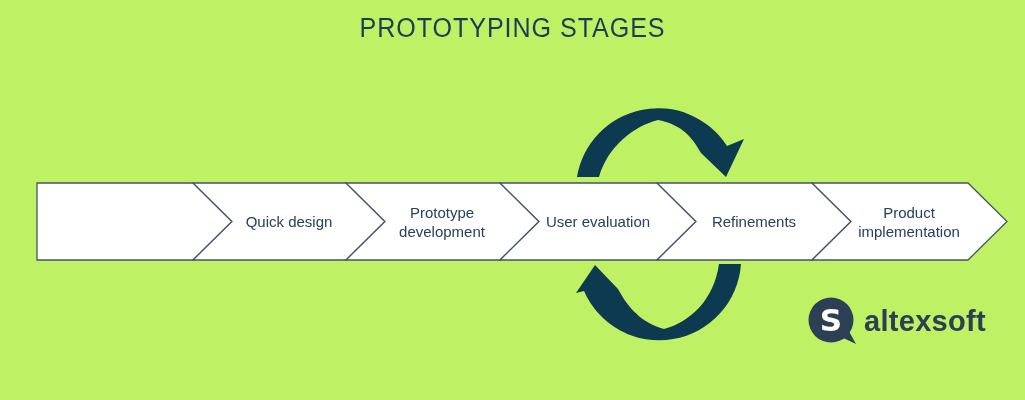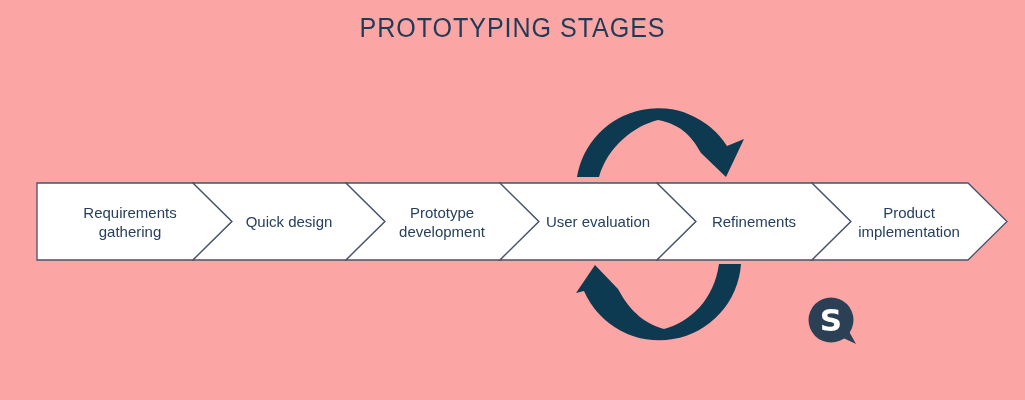--- a/index.html
+++ b/index.html
@@ -4,21 +4,21 @@
 <style>
   * { margin: 0; padding: 0; box-sizing: border-box; }
   body {
     font-family: "Liberation Sans", sans-serif;
     background: #ffffff;
   }
   .canvas {
     position: relative;
     width: 1025px;
     height: 400px;
-    background: #fca5a5;
+    background: #bef264;
     overflow: hidden;
   }
   .title {
     position: absolute;
     top: 13px;
     left: 0;
     right: 0;
     text-align: center;
     font-size: 27px;
     font-weight: 400;
@@ -99,21 +99,21 @@
              C 690,322 714,300 719,264
              Z" fill="#0e3a51"></path>
 
     <g>
       <circle cx="831" cy="320" r="22.5" fill="#2b4054"></circle>
       <path d="M 839,336 L 856,344 L 846,326 Z" fill="#2b4054"></path>
       <text x="831" y="331" text-anchor="middle" fill="#ffffff" font-family="DejaVu Sans, sans-serif" font-size="31" font-weight="bold">S</text>
     </g>
   </svg>
 
-  <div class="stage-label" style="left:65px">Requirements gathering</div>
   <div class="stage-label" style="left:377px">Prototype development</div>
   <div class="stage-label" style="left:224px">Quick design</div>
   <div class="stage-label" style="left:533px">User evaluation</div>
   <div class="stage-label" style="left:844px">Product implementation</div>
   <div class="stage-label" style="left:689px">Refinements</div>
 
+  <div class="logo-text">altexsoft</div>
 
 </div>
 
 </body></html>

